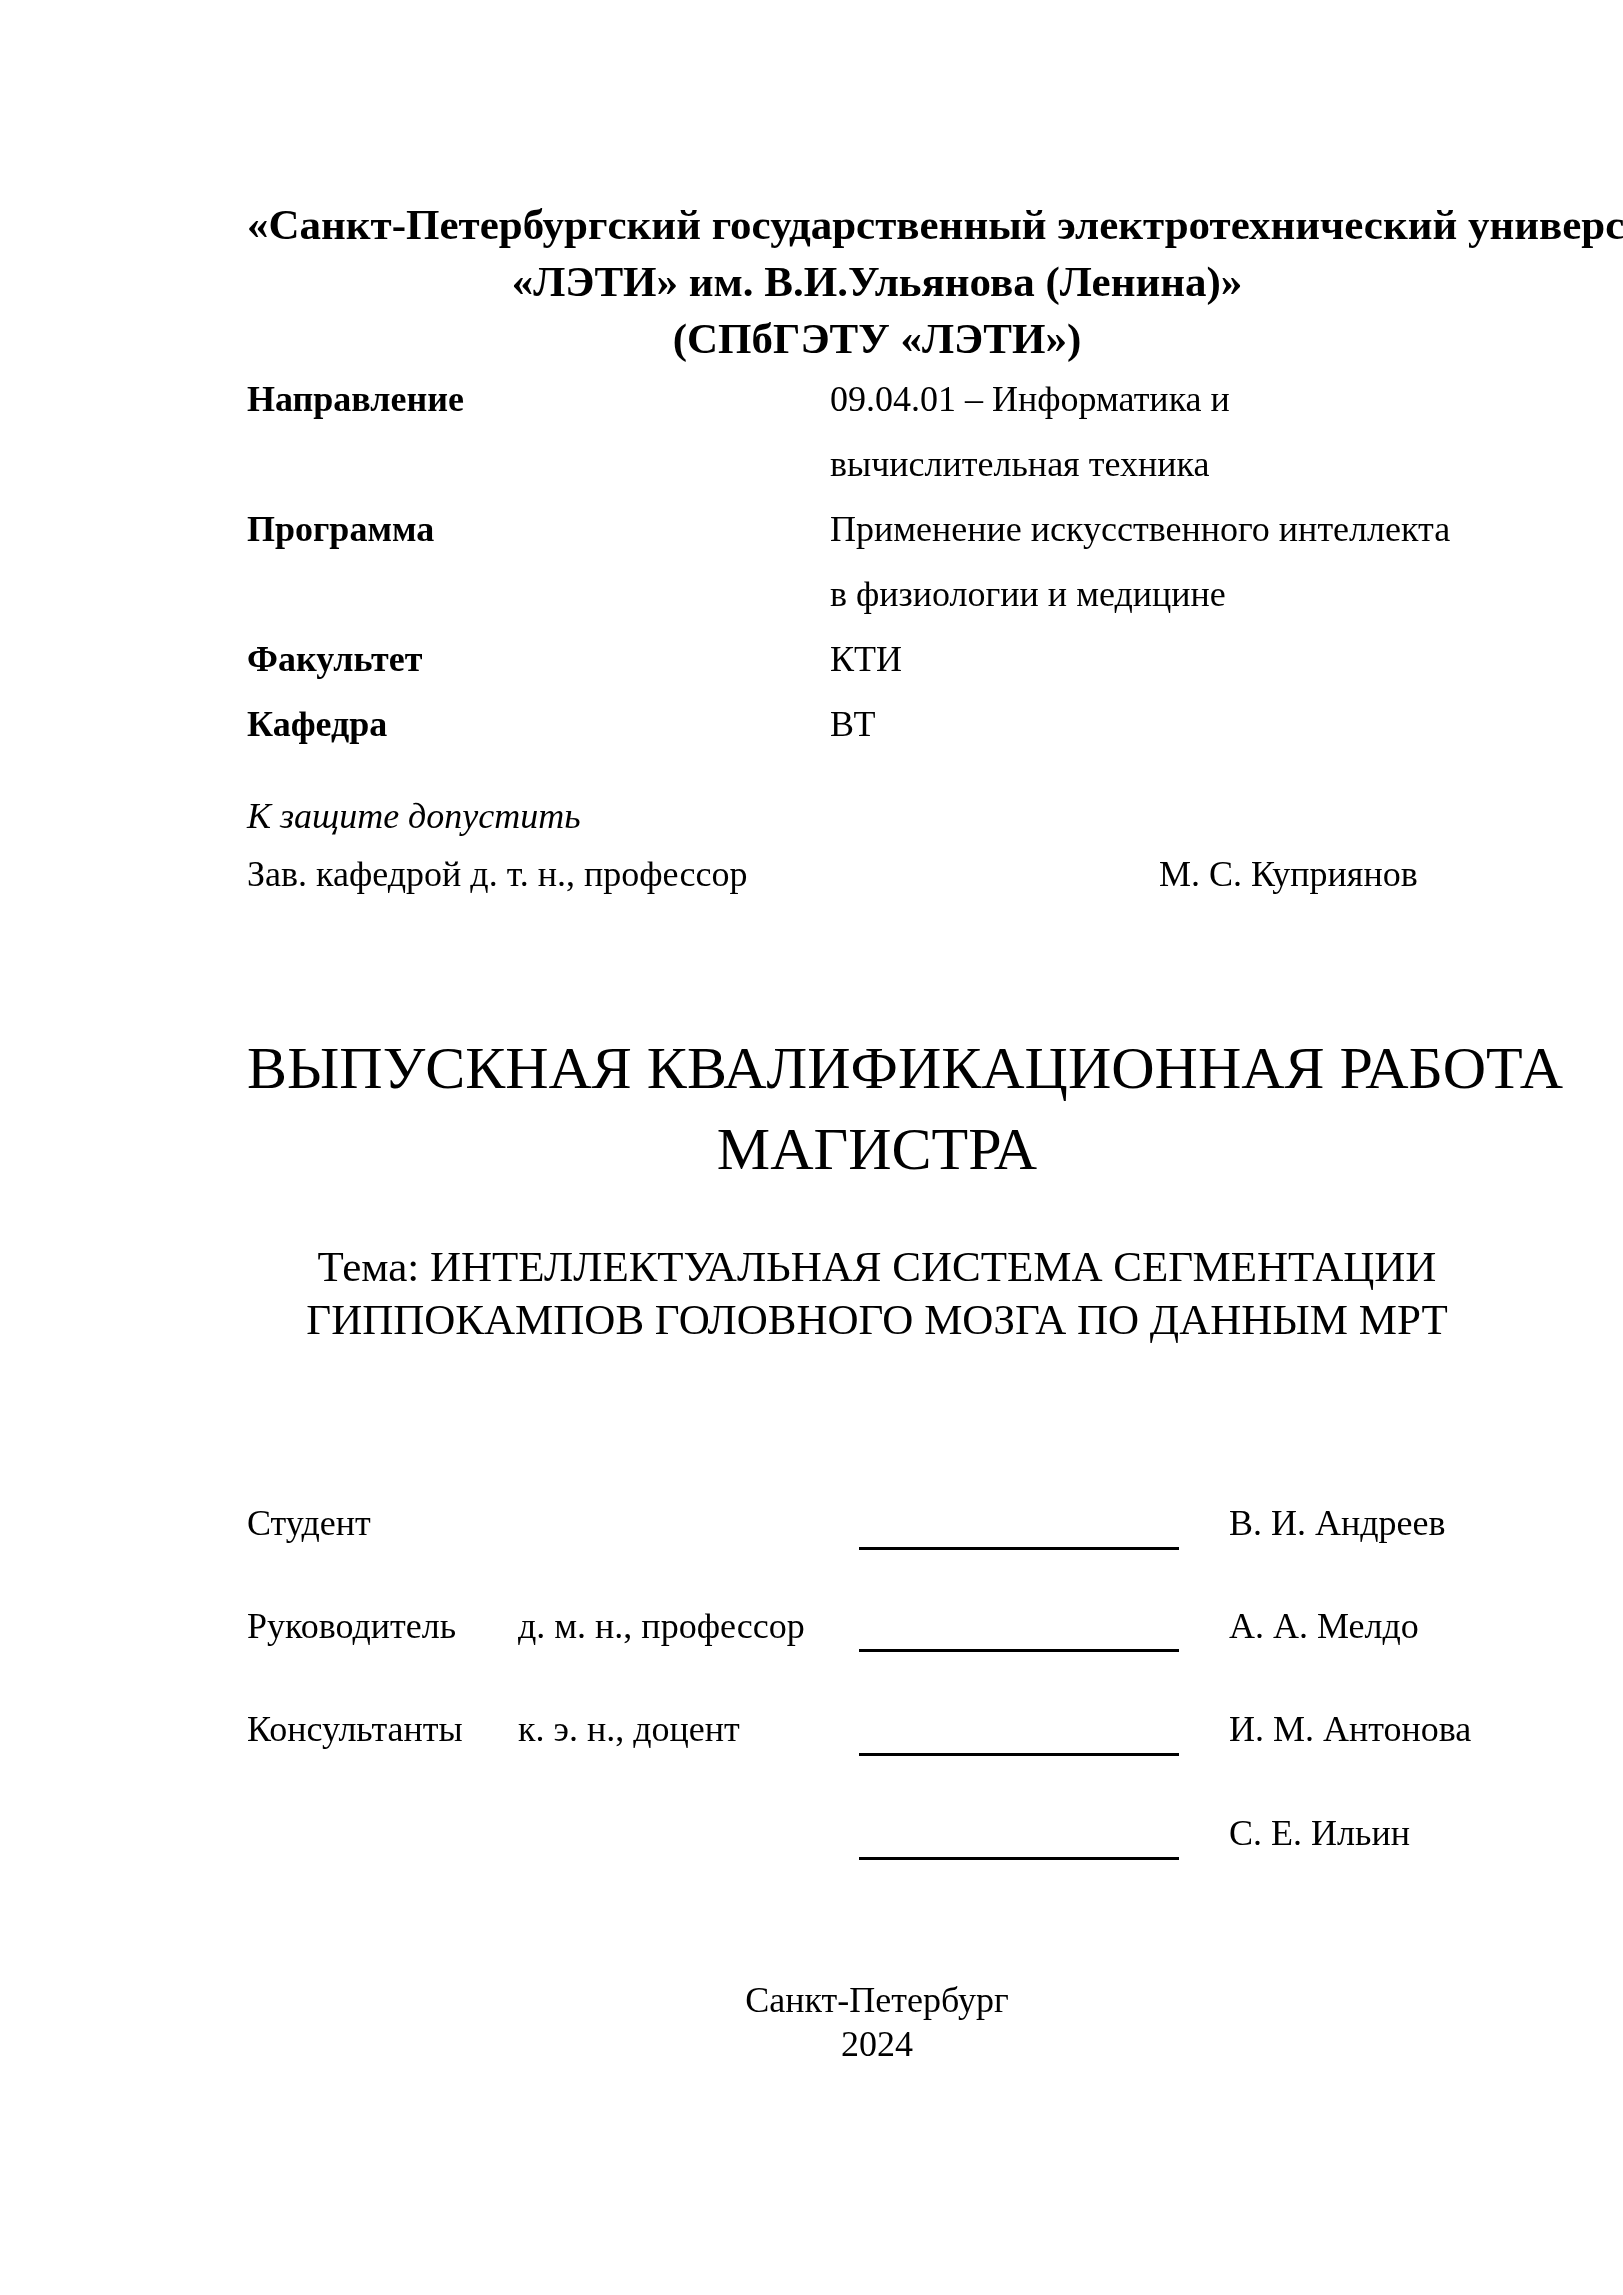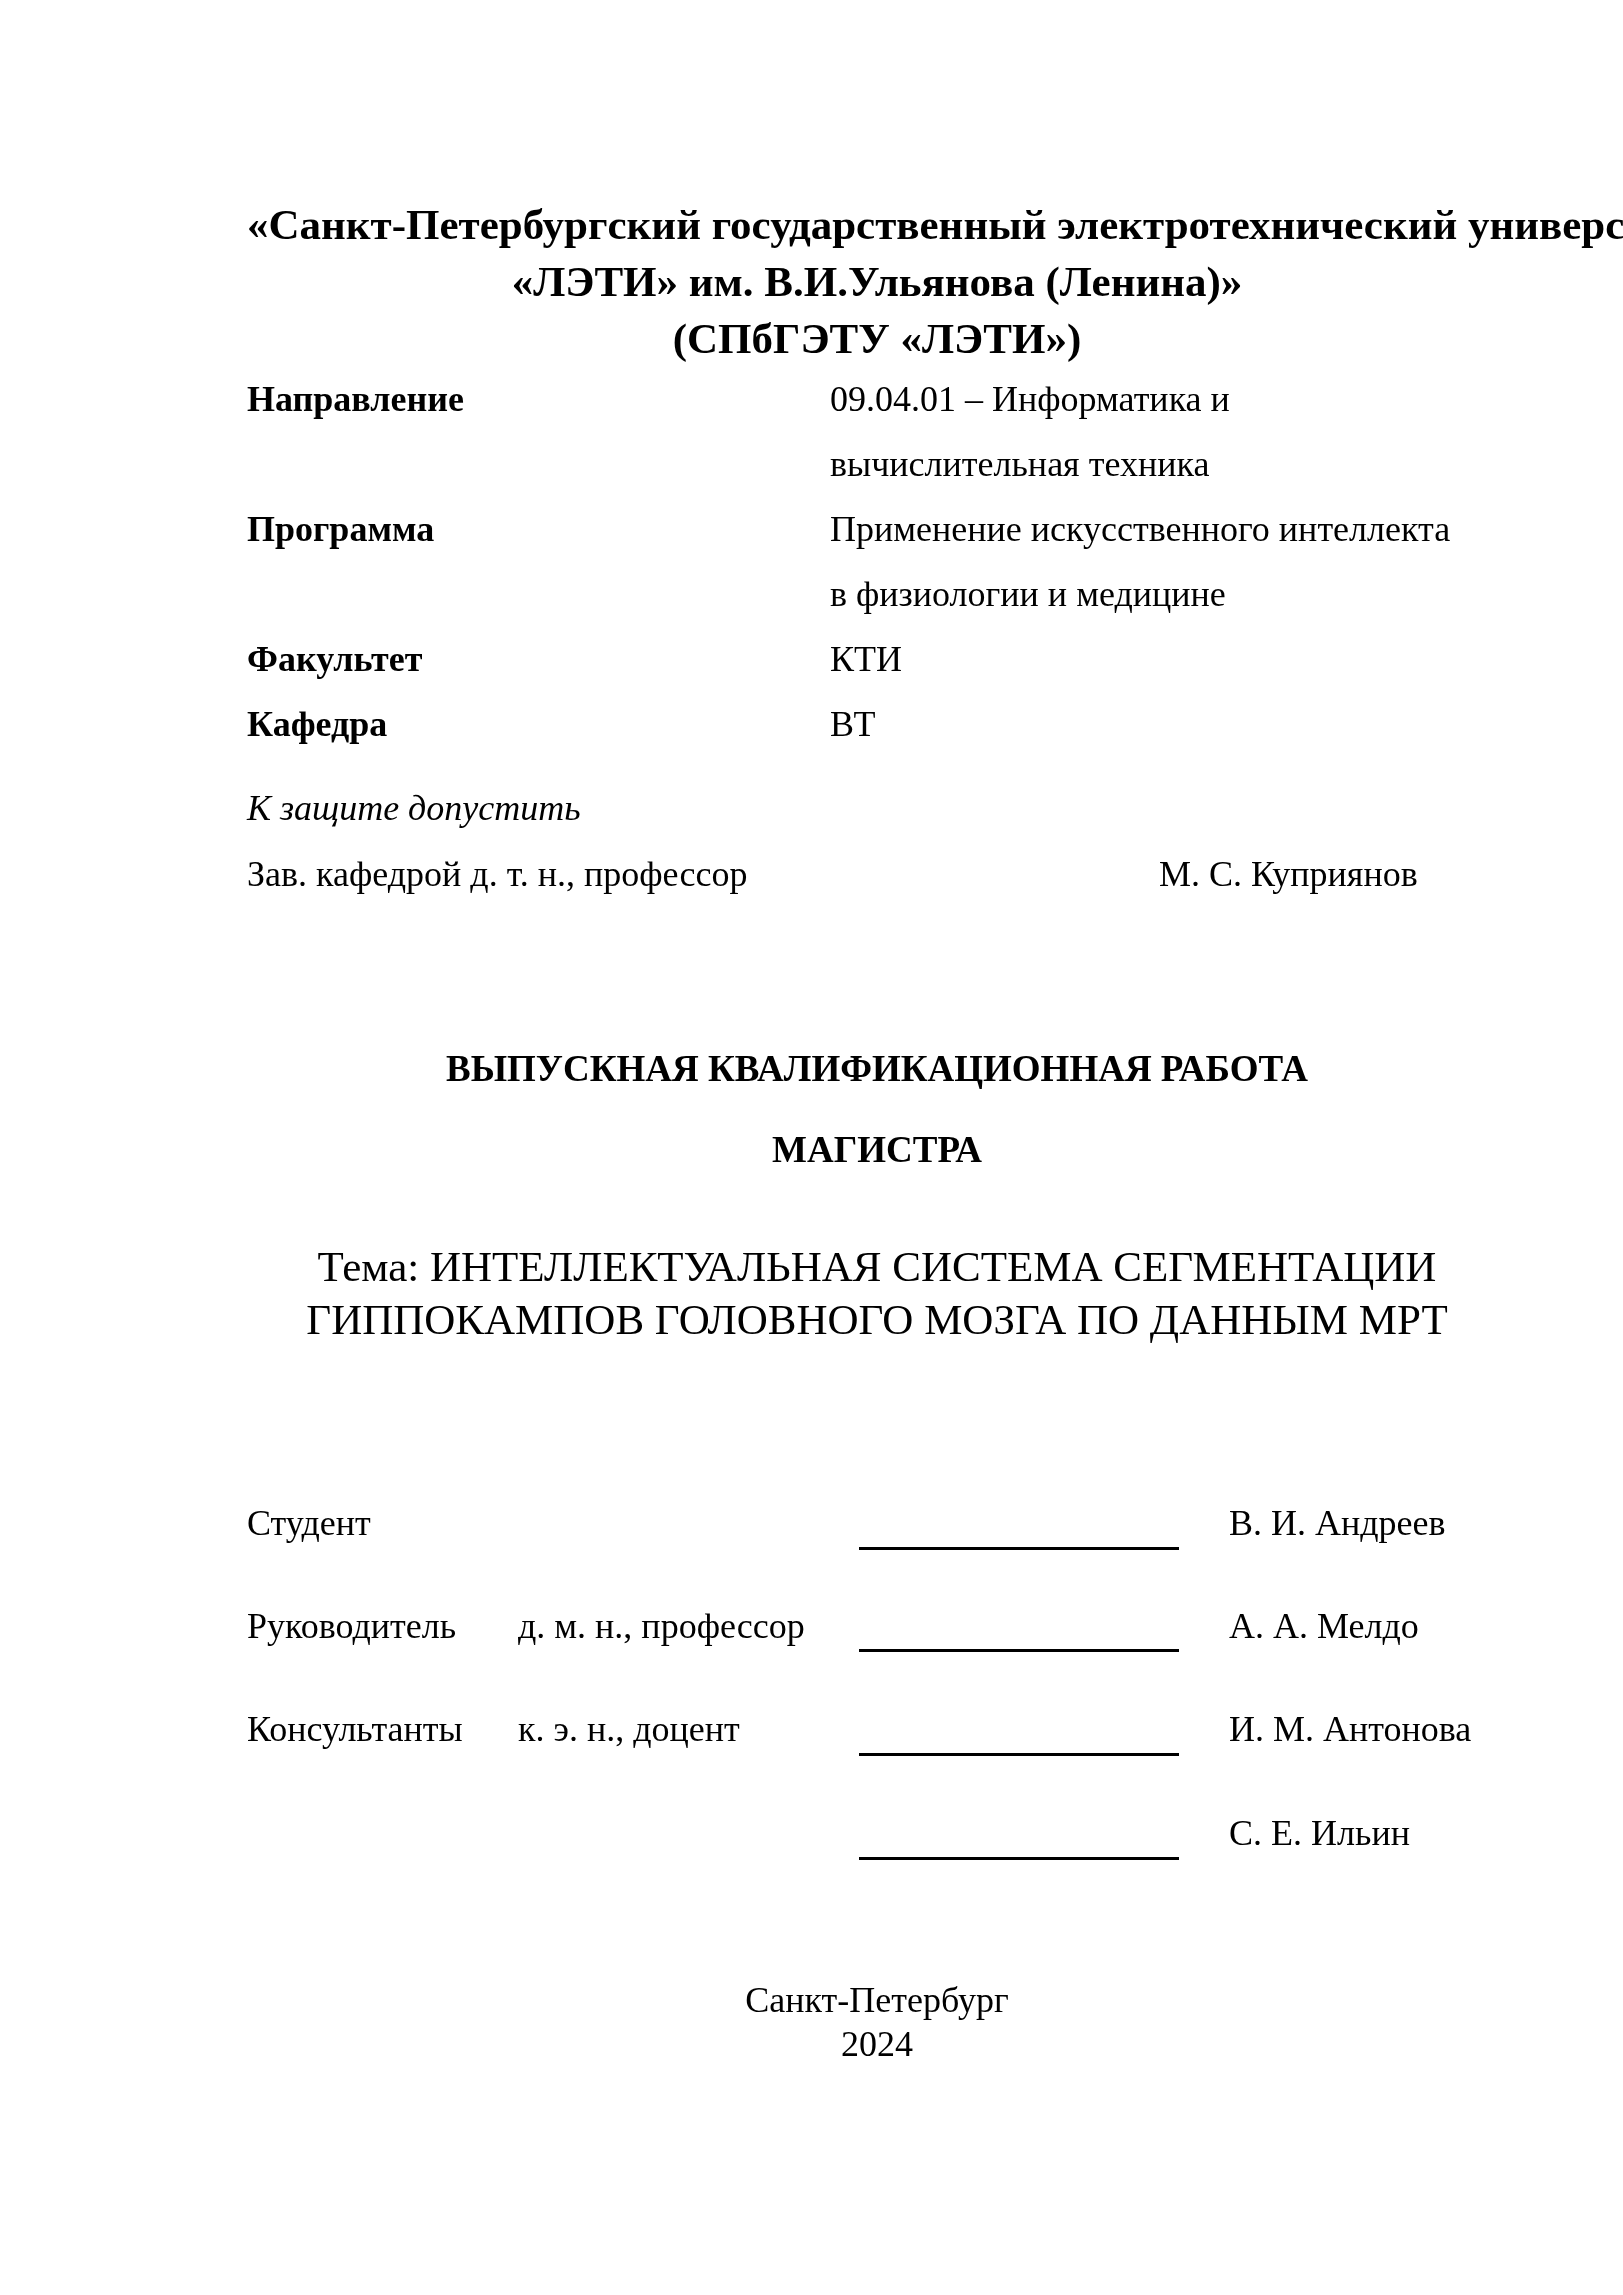--- a/index.html
+++ b/index.html
@@ -6,25 +6,25 @@
   .page {
     position:relative;
     width:1623px; height:2295px;
     background:#ffffff;
     color:#000000;
     font-family:"Liberation Serif","DejaVu Serif",serif;
     overflow:hidden;
   }
   .abs { position:absolute; white-space:nowrap; }
   .b { font-weight:bold; }
-  .i { font-style:italic; }
+  .i { font-style:italic;margin-top:8px; }
   .fs-body { font-size:36px; line-height:43px; }
   .center-block { left:247px; width:1260px; text-align:center; }
   .hdr { font-size:43px; line-height:57px; font-weight:bold; }
-  .work-title { font-size:37px; line-height:81px; font-weight:bold; }
+  .work-title { font-size:60px; line-height:81px; font-weight:normal; }
   .topic { font-size:43px; line-height:53px; font-weight:normal; }
   .col-label { left:247px; }
   .col-value { left:830px; }
   .col-degree { left:518px;text-align:center; }
   .col-name { left:1229px;text-align:right; }
   .sig-line { position:absolute; left:859px; width:320px; height:3.1px; background:#000000; }
 </style>
 </head>
 <body>
 

